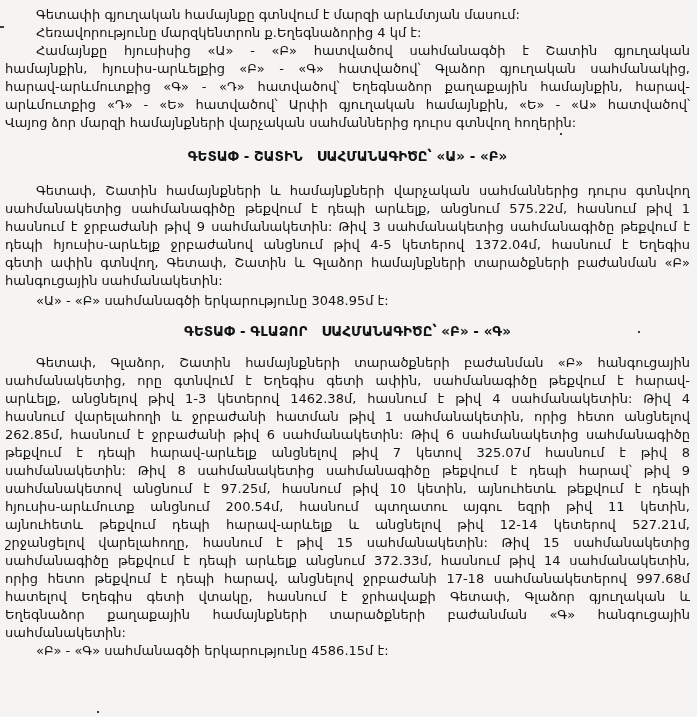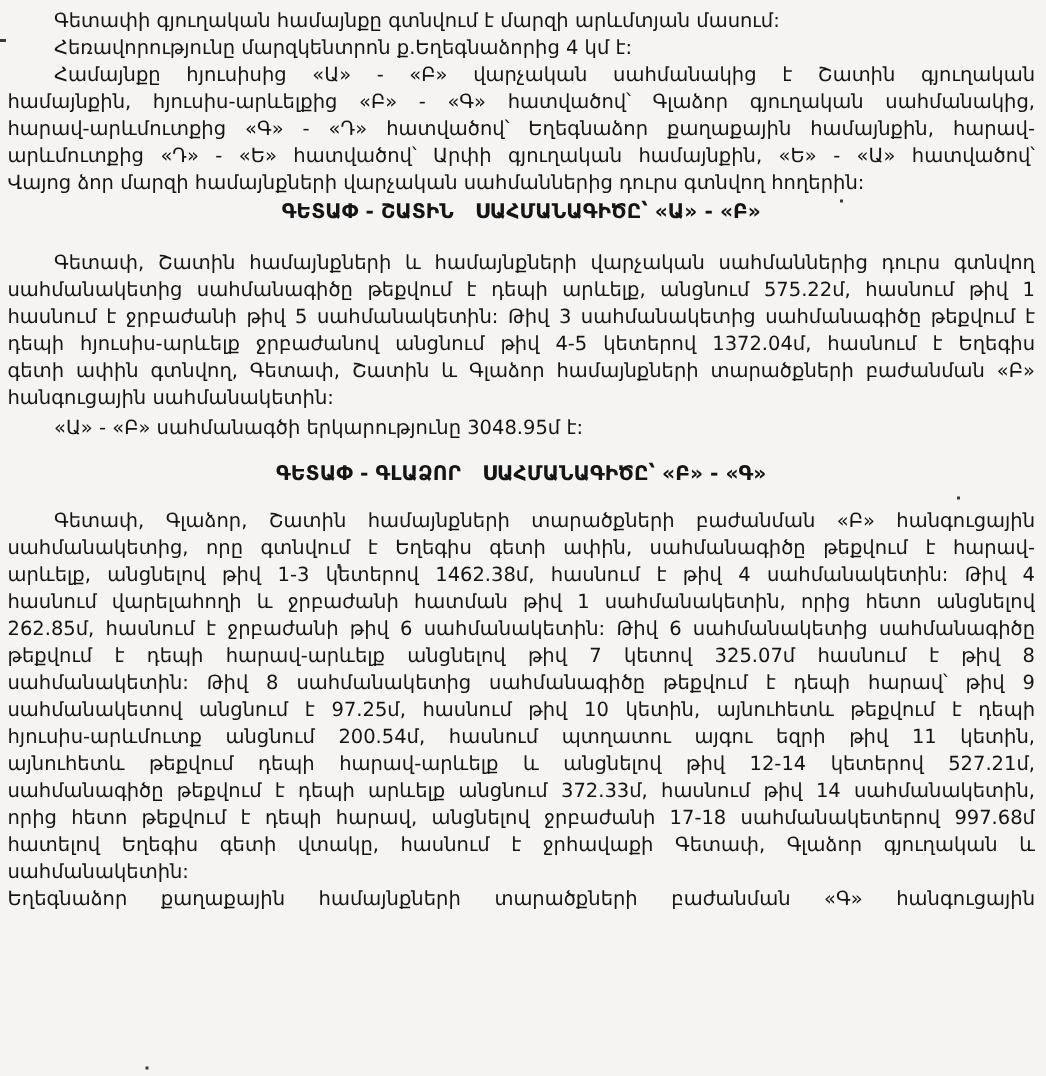--- a/index.html
+++ b/index.html
@@ -38,21 +38,21 @@
   }
   .ln.first { text-indent: 31px; }
   .heading {
     text-align: center;
     font-weight: bold;
     white-space: pre;
     font-size: 13.5px;
     height: 18px;
     overflow: hidden;
   }
-  .heading.h1 { margin-bottom: 17px; }
+  .heading.h1 { margin-top: 15px; margin-bottom: 17px; }
   .heading.h2 { margin-top: 12px; margin-bottom: 14px; }
   .gap4 { height: 2px; }
   .speck {
     position: absolute;
     background: #3a3a3a;
   }
 </style>
 </head>
 <body style="background: rgb(246, 244, 242); color: rgb(20, 20, 20);">
 
@@ -60,33 +60,33 @@
 
   <div class="para">
       <div class="ln first">Գետափի գյուղական համայնքը գտնվում է մարզի արևմտյան մասում:</div>
     </div>
 
   <div class="para">
       <div class="ln first">Հեռավորությունը մարզկենտրոն ք.Եղեգնաձորից 4 կմ է:</div>
     </div>
 
   <div class="para">
-      <div class="ln first j">Համայնքը հյուսիսից «Ա» - «Բ» վարչական սահմանակից է Շատին գյուղական</div>
+      <div class="ln first j">Համայնքը հյուսիսից «Ա» - «Բ» հատվածով սահմանագծի է Շատին գյուղական</div>
       <div class="ln j">համայնքին, հյուսիս-արևելքից «Բ» - «Գ» հատվածով՝ Գլաձոր գյուղական սահմանակից,</div>
       <div class="ln j">հարավ-արևմուտքից «Գ» - «Դ» հատվածով՝ Եղեգնաձոր քաղաքային համայնքին, հարավ-</div>
       <div class="ln j">արևմուտքից «Դ» - «Ե» հատվածով՝ Արփի գյուղական համայնքին, «Ե» - «Ա» հատվածով՝</div>
       <div class="ln">Վայոց ձոր մարզի համայնքների վարչական սահմաններից դուրս գտնվող հողերին:</div>
     </div>
 
   <div class="heading h1">ԳԵՏԱՓ - ՇԱՏԻՆ   ՍԱՀՄԱՆԱԳԻԾԸ՝ «Ա» - «Բ»</div>
 
   <div class="para">
       <div class="ln first j">Գետափ, Շատին համայնքների և համայնքների վարչական սահմաններից դուրս գտնվող</div>
       <div class="ln j">սահմանակետից սահմանագիծը թեքվում է դեպի արևելք, անցնում 575.22մ, հասնում թիվ 1</div>
-      <div class="ln j">հասնում է ջրբաժանի թիվ 5 սահմանակետին: Թիվ 3 սահմանակետից սահմանագիծը թեքվում է</div>
+      <div class="ln j">հասնում է ջրբաժանի թիվ 9 սահմանակետին: Թիվ 3 սահմանակետից սահմանագիծը թեքվում է</div>
       <div class="ln j">դեպի հյուսիս-արևելք ջրբաժանով անցնում թիվ 4-5 կետերով 1372.04մ, հասնում է Եղեգիս</div>
       <div class="ln j">գետի ափին գտնվող, Գետափ, Շատին և Գլաձոր համայնքների տարածքների բաժանման «Բ»</div>
       <div class="ln">հանգուցային սահմանակետին:</div>
     </div>
 
   <div class="gap4"></div>
 
   <div class="para">
       <div class="ln first">«Ա» - «Բ» սահմանագծի երկարությունը 3048.95մ է:</div>
     </div>
@@ -97,27 +97,31 @@
       <div class="ln first j">Գետափ, Գլաձոր, Շատին համայնքների տարածքների բաժանման «Բ» հանգուցային</div>
       <div class="ln j">սահմանակետից, որը գտնվում է Եղեգիս գետի ափին, սահմանագիծը թեքվում է հարավ-</div>
       <div class="ln j">արևելք, անցնելով թիվ 1-3 կետերով 1462.38մ, հասնում է թիվ 4 սահմանակետին: Թիվ 4</div>
       <div class="ln j">հասնում վարելահողի և ջրբաժանի հատման թիվ 1 սահմանակետին, որից հետո անցնելով</div>
       <div class="ln j">262.85մ, հասնում է ջրբաժանի թիվ 6 սահմանակետին: Թիվ 6 սահմանակետից սահմանագիծը</div>
       <div class="ln j">թեքվում է դեպի հարավ-արևելք անցնելով թիվ 7 կետով 325.07մ հասնում է թիվ 8</div>
       <div class="ln j">սահմանակետին: Թիվ 8 սահմանակետից սահմանագիծը թեքվում է դեպի հարավ՝ թիվ 9</div>
       <div class="ln j">սահմանակետով անցնում է 97.25մ, հասնում թիվ 10 կետին, այնուհետև թեքվում է դեպի</div>
       <div class="ln j">հյուսիս-արևմուտք անցնում 200.54մ, հասնում պտղատու այգու եզրի թիվ 11 կետին,</div>
       <div class="ln j">այնուհետև թեքվում դեպի հարավ-արևելք և անցնելով թիվ 12-14 կետերով 527.21մ,</div>
+      <div class="ln j">շրջանցելով վարելահողը, հասնում է թիվ 15 սահմանակետին: Թիվ 15 սահմանակետից</div>
       <div class="ln j">սահմանագիծը թեքվում է դեպի արևելք անցնում 372.33մ, հասնում թիվ 14 սահմանակետին,</div>
       <div class="ln j">որից հետո թեքվում է դեպի հարավ, անցնելով ջրբաժանի 17-18 սահմանակետերով 997.68մ</div>
       <div class="ln j">հատելով Եղեգիս գետի վտակը, հասնում է ջրհավաքի Գետափ, Գլաձոր գյուղական և</div>
+      <div class="ln j">Եղեգնաձոր քաղաքային համայնքների տարածքների բաժանման «Գ» հանգուցային</div>
       <div class="ln">սահմանակետին:</div>
-      <div class="ln j">Եղեգնաձոր քաղաքային համայնքների տարածքների բաժանման «Գ» հանգուցային</div>
     </div>
 
+  <div class="para">
+      <div class="ln first">«Բ» - «Գ» սահմանագծի երկարությունը 4586.15մ է:</div>
+    </div>
 
 </div>
 
 <div class="speck" style="left:0px;  top:26px;  width:4px; height:2px;"></div>
 <div class="speck" style="left:560px; top:133px; width:2px; height:2px;"></div>
 <div class="speck" style="left:638px; top:331px; width:2px; height:2px;"></div>
 <div class="speck" style="left:225px; top:376px; width:2px; height:3px;"></div>
 <div class="speck" style="left:97px;  top:711px; width:2px; height:2px;"></div>
 
 </body></html>

